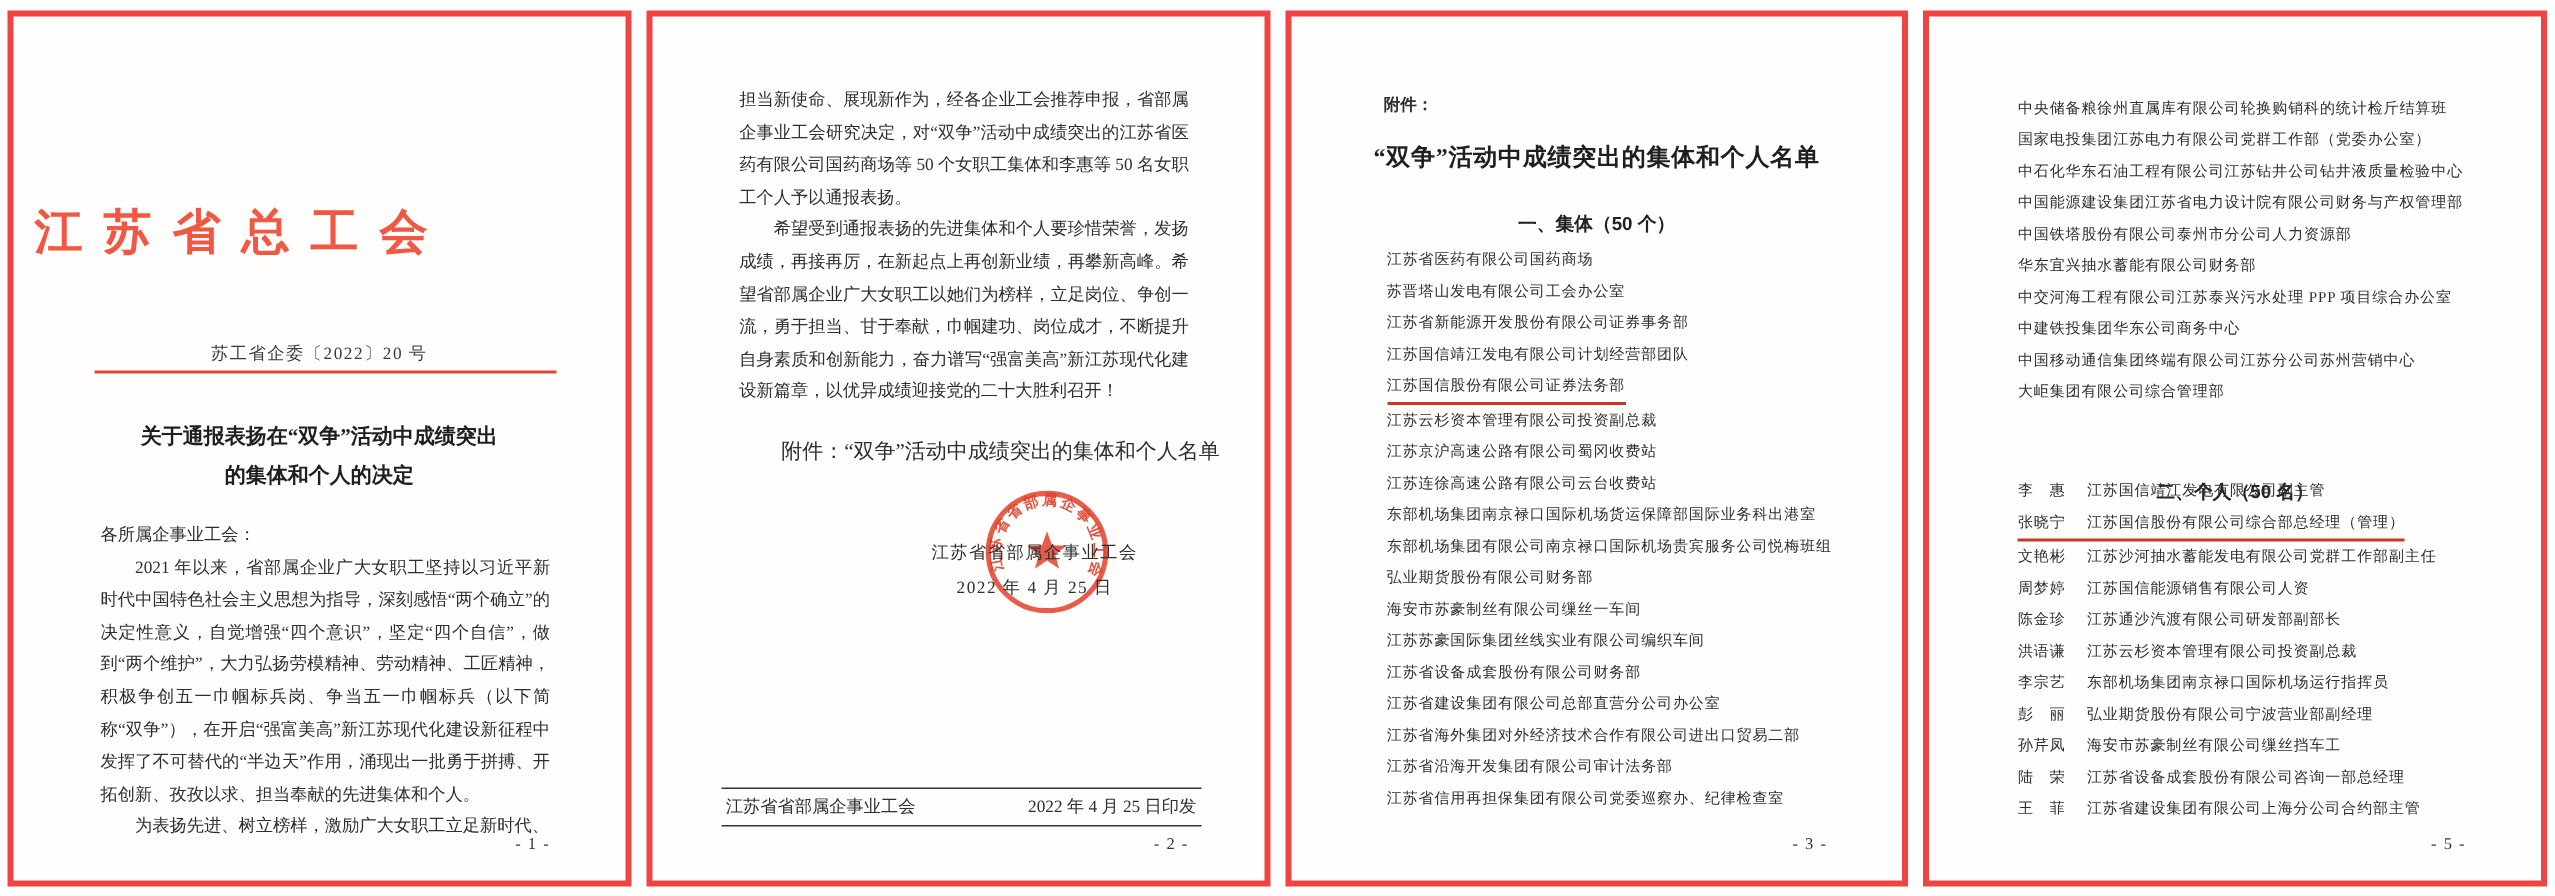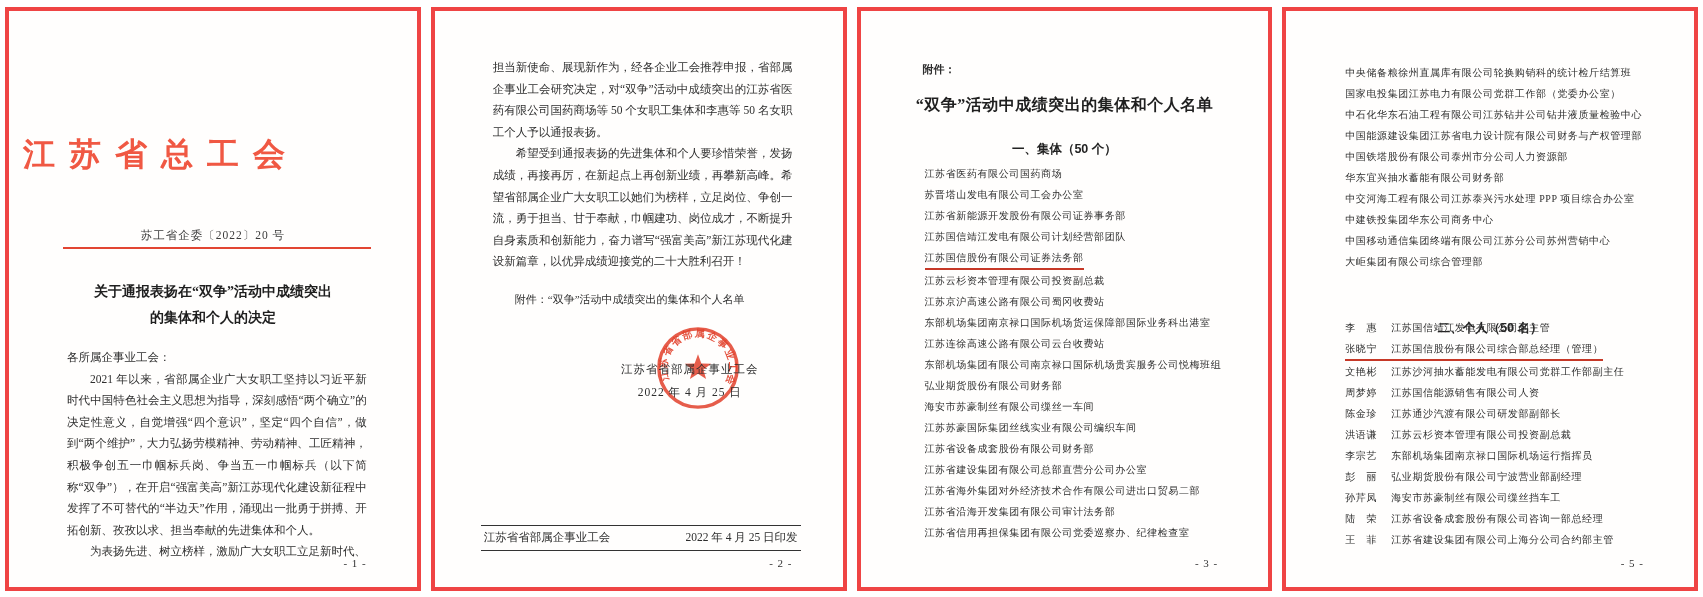--- a/index.html
+++ b/index.html
@@ -47,21 +47,21 @@
   .body-p2 { top:46px; }
   .bodytext p { margin:0; }
   .indent { text-indent:2em; }
   .pagenum {
     position:absolute; top:546px; right:50px;
     font-size:11px; color:#333; letter-spacing:1px; white-space:nowrap;
   }
   
   .attach-line {
     position:absolute; top:281px; left:58px; right:36px;
-    font-size:11px; text-indent:2em; white-space:nowrap;
+    font-size:14px; text-indent:2em; white-space:nowrap;
   }
   .seal {
     position:absolute; left:220px; top:314px;
     width:86px; height:86px;
   }
   .signature {
     position:absolute; top:347px; right:84px;
     text-align:center; font-size:11.5px; line-height:22.5px;
     white-space:nowrap; letter-spacing:1px;
   }
@@ -161,22 +161,22 @@
     <div class="att-title">“双争”活动中成绩突出的集体和个人名单</div>
     <div class="sec-head first hei">一、集体（50 个）</div>
     <div class="org-list list3">
         <div class="list-line">江苏省医药有限公司国药商场</div>
         <div class="list-line">苏晋塔山发电有限公司工会办公室</div>
         <div class="list-line">江苏省新能源开发股份有限公司证券事务部</div>
         <div class="list-line">江苏国信靖江发电有限公司计划经营部团队</div>
         <div class="list-line u-red">江苏国信股份有限公司证券法务部</div>
         <div class="list-line">江苏云杉资本管理有限公司投资副总裁</div>
         <div class="list-line">江苏京沪高速公路有限公司蜀冈收费站</div>
+        <div class="list-line">江苏连徐高速公路有限公司云台收费站</div>
         <div class="list-line">东部机场集团南京禄口国际机场货运保障部国际业务科出港室</div>
-        <div class="list-line">江苏连徐高速公路有限公司云台收费站</div>
         <div class="list-line">东部机场集团有限公司南京禄口国际机场贵宾服务公司悦梅班组</div>
         <div class="list-line">弘业期货股份有限公司财务部</div>
         <div class="list-line">海安市苏豪制丝有限公司缫丝一车间</div>
         <div class="list-line">江苏苏豪国际集团丝线实业有限公司编织车间</div>
         <div class="list-line">江苏省设备成套股份有限公司财务部</div>
         <div class="list-line">江苏省建设集团有限公司总部直营分公司办公室</div>
         <div class="list-line">江苏省海外集团对外经济技术合作有限公司进出口贸易二部</div>
         <div class="list-line">江苏省沿海开发集团有限公司审计法务部</div>
         <div class="list-line">江苏省信用再担保集团有限公司党委巡察办、纪律检查室</div>
       </div>

